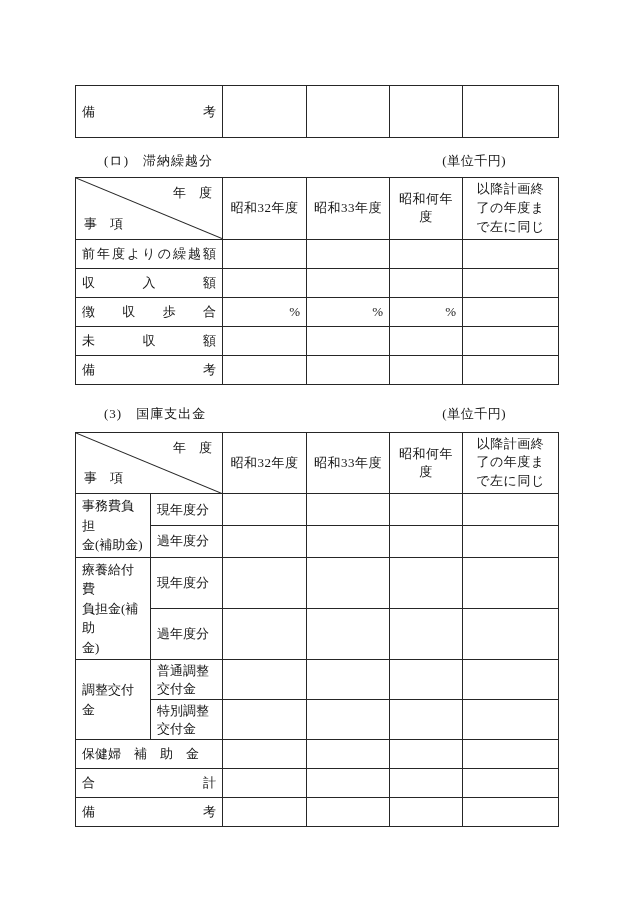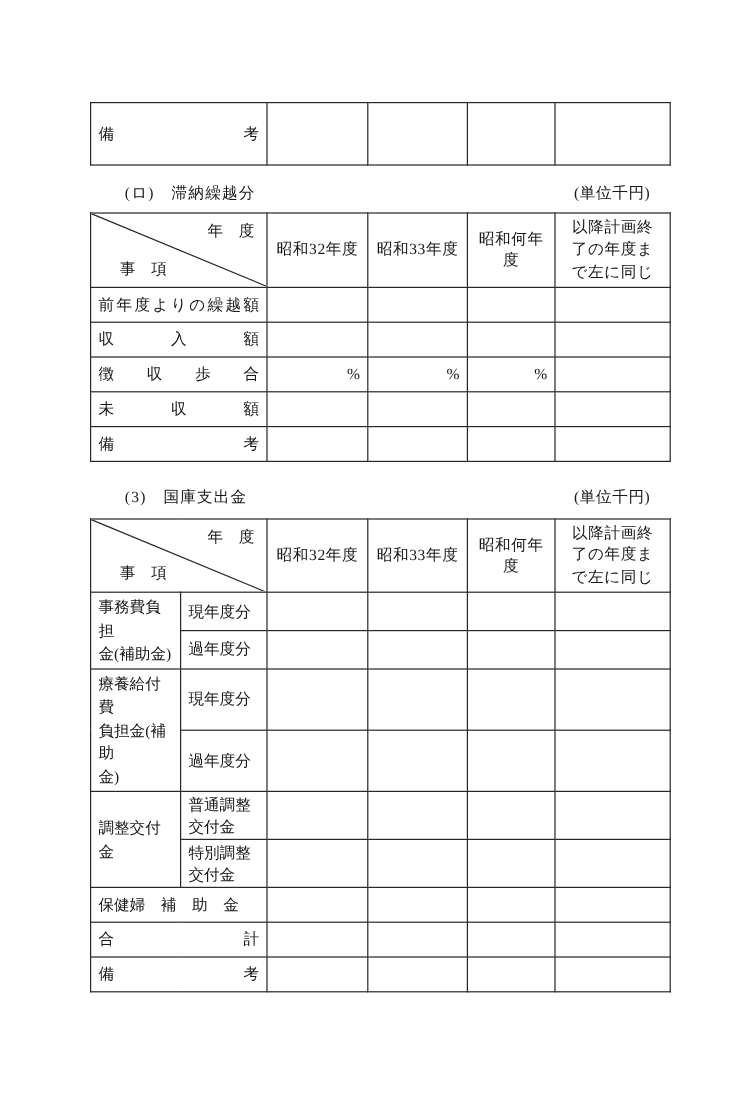--- a/index.html
+++ b/index.html
@@ -35,37 +35,37 @@
   .r28 td { height:28px; }
   .r40 td { height:40px; }
 
   .colh { text-align:center; font-size:12.5px; padding:2px 3px; letter-spacing:0.5px; }
   .preline { white-space:pre-line; line-height:1.45; }
 
   .corner { position:relative; padding:0;text-decoration:underline; }
   .corner .diag { position:absolute; left:0; top:0; width:100%; height:100%; display:block; }
   .corner .diag line { stroke:#262626; stroke-width:1; vector-effect:non-scaling-stroke; }
   .corner-top { position:absolute; top:6px; right:10px; font-size:13px; }
-  .corner-bottom { position:absolute; bottom:6px; left:24px; font-size:13px; }
+  .corner-bottom { position:absolute; bottom:6px; left:8px; font-size:13px; }
 
   .lbl { padding-left:8px; padding-right:8px; }
   .jfull { text-align:justify; text-align-last:justify; text-justify:inter-character; }
   .grp { font-size:12.5px; text-align:left; padding:3px 3px 3px 5px; line-height:1.5; }
   .sub { font-size:13px; text-align:left; padding-left:5px; padding-right:3px; line-height:1.35; }
   .pct { text-align:right; padding-right:12px; }
   .dc {}
 
   .caption {
     display:flex; justify-content:space-between; align-items:flex-start;
     width:483px; font-size:13px; line-height:18px;
   }
   .caption.cap1 { margin-top:14px; margin-bottom:7px; }
   .caption.cap2 { margin-top:20px; margin-bottom:9px; }
   .cap-heading { margin-left:29px; letter-spacing:1px; }
-  .cap-unit { margin-right:16px; letter-spacing:0.5px; }
+  .cap-unit { margin-right:52px; letter-spacing:0.5px; }
 </style>
 </head>
 <body>
 
 <div class="page">
   <div class="content">
 
     <table class="grid">
       <colgroup>
           <col class="c-lbl">

